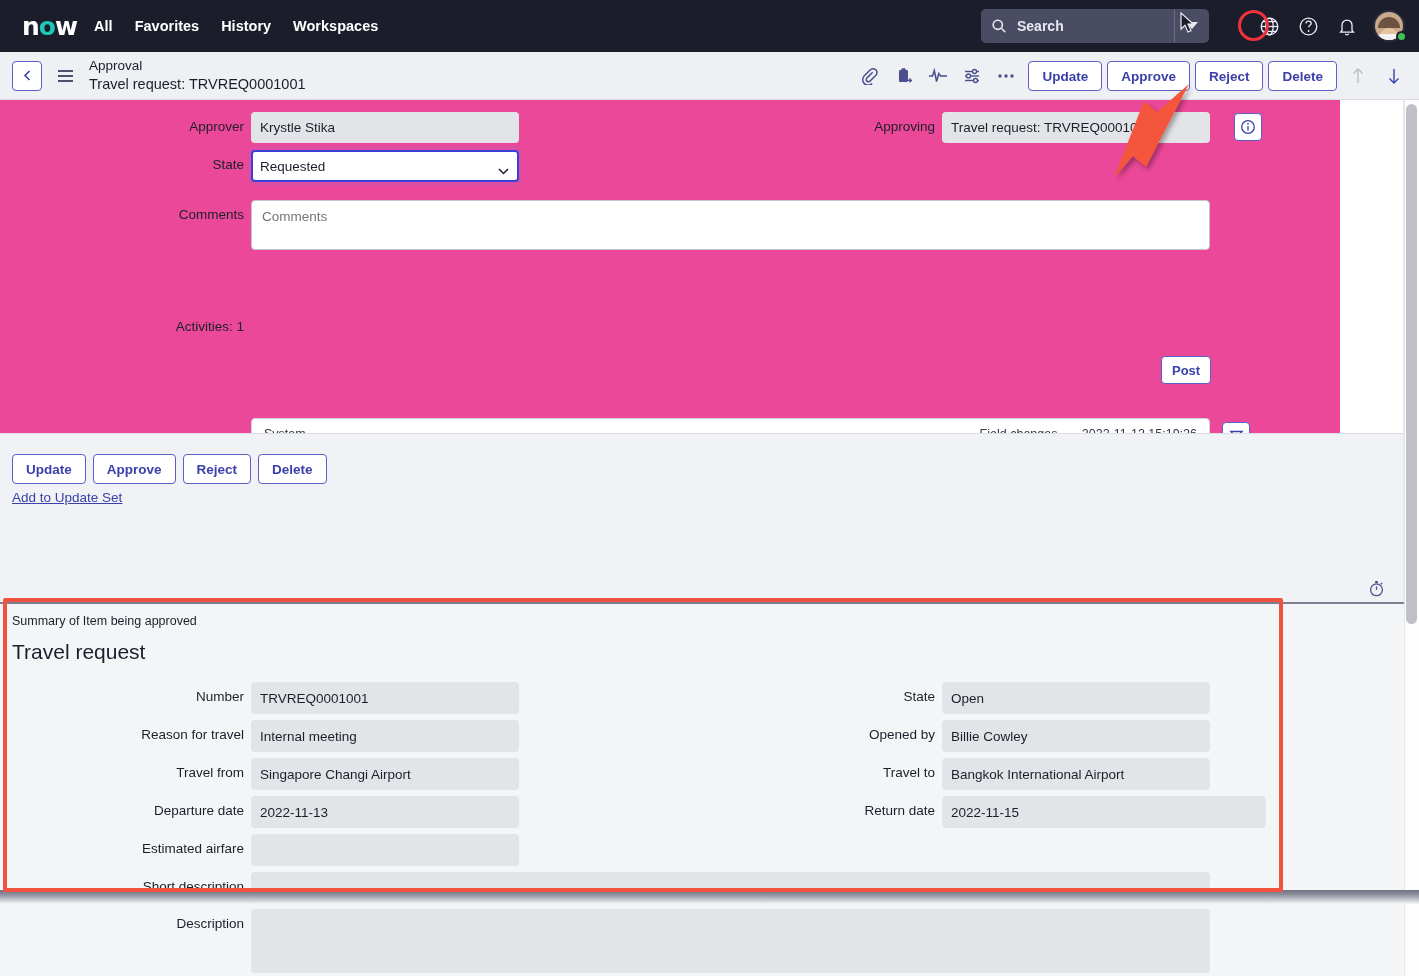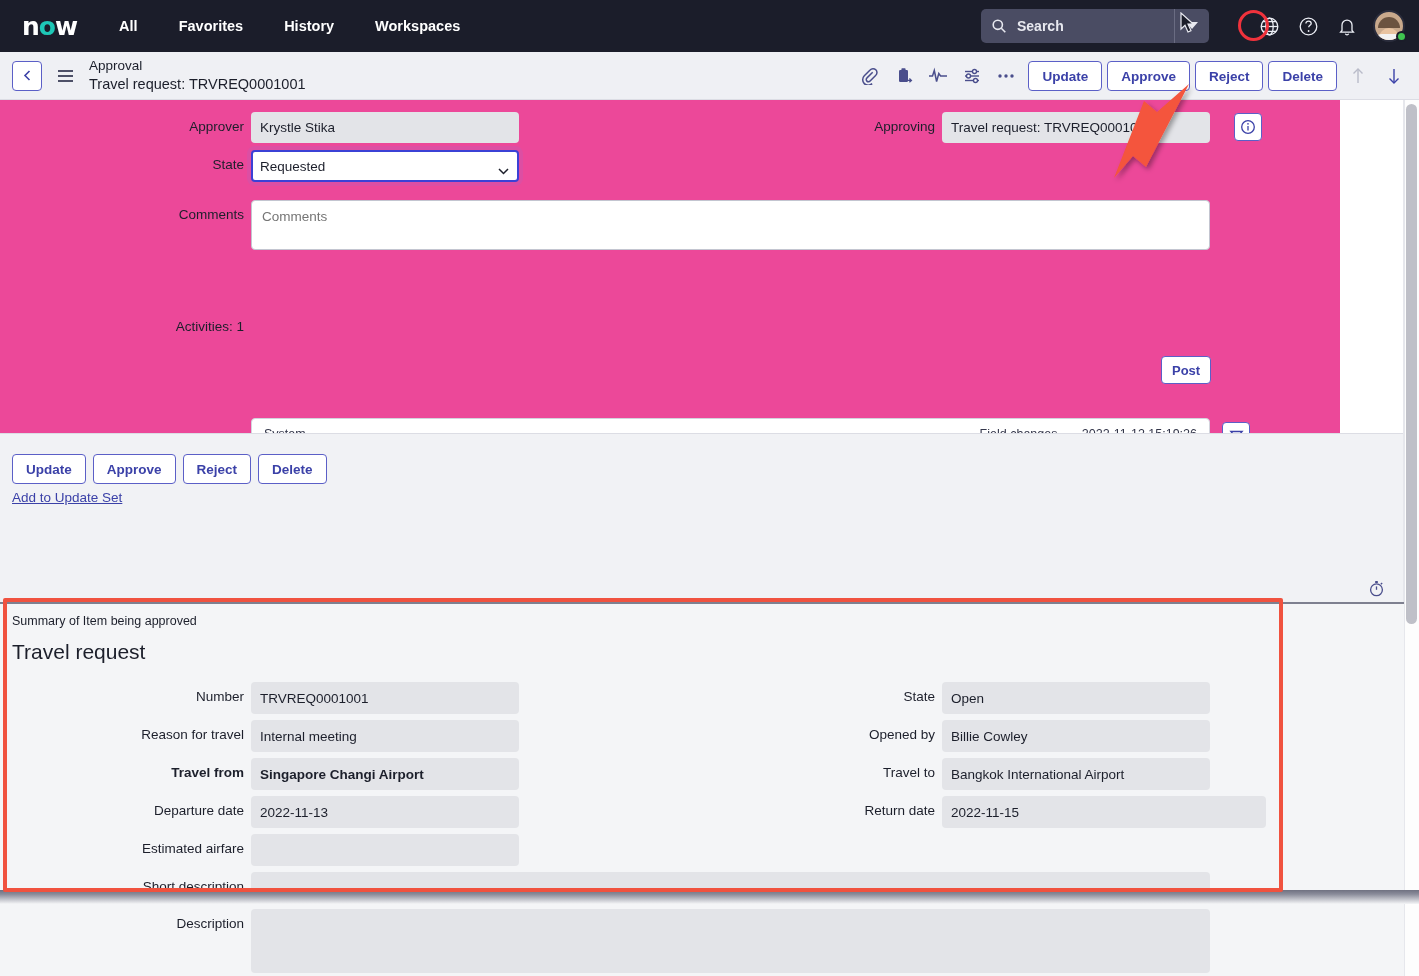--- a/index.html
+++ b/index.html
@@ -20,21 +20,21 @@
     position: relative;
   }
   .logo {
     margin-left: 22px;
     font-size: 25px; font-weight: bold; letter-spacing: -1px;
     color: #ffffff; line-height: 1;
     font-family: "DejaVu Sans", sans-serif;
     display: flex; align-items: baseline;
   }
   .logo .teal { color: #1ec7b6; }
-  .navlinks { display: flex; margin-left: 42px; gap: 41px; align-items: flex-end; }
+  .navlinks { display: flex; margin-left: 17px; gap: 22px; align-items: flex-end; }
   .navlink {
     color: #ffffff; font-size: 14.5px; font-weight: 600;
     cursor: pointer; white-space: nowrap;
   }
   .tabpill {
     position: absolute; left: 538px; top: 9px;
     height: 34px; width: 343px;
     border: 1px solid #5a5d70; border-radius: 18px;
     display: flex; align-items: center; padding: 0 12px;
     color: #fff;
@@ -542,21 +542,21 @@
   <div class="sum-title">Travel request</div>
 
   <div class="sfield" style="left:0px; top:78px;">
     <div class="sl" style="width:244px;">Number</div>
     <div class="sv" style="width:268px; margin-left:7px;">TRVREQ0001001</div>
   </div>
   <div class="sfield" style="left:0px; top:116px;">
     <div class="sl" style="width:244px;">Reason for travel</div>
     <div class="sv" style="width:268px; margin-left:7px;">Internal meeting</div>
   </div>
-  <div class="sfield" style="left:0px; top:154px;font-weight:bold;">
+  <div class="sfield" style="left:0px; top:154px;">
     <div class="sl" style="width:244px;">Travel from</div>
     <div class="sv" style="width:268px; margin-left:7px;">Singapore Changi Airport</div>
   </div>
   <div class="sfield" style="left:0px; top:192px;">
     <div class="sl" style="width:244px;">Departure date</div>
     <div class="sv" style="width:268px; margin-left:7px;">2022-11-13</div>
   </div>
   <div class="sfield" style="left:0px; top:230px;">
     <div class="sl" style="width:244px;">Estimated airfare</div>
     <div class="sv" style="width:268px; margin-left:7px;"></div>

